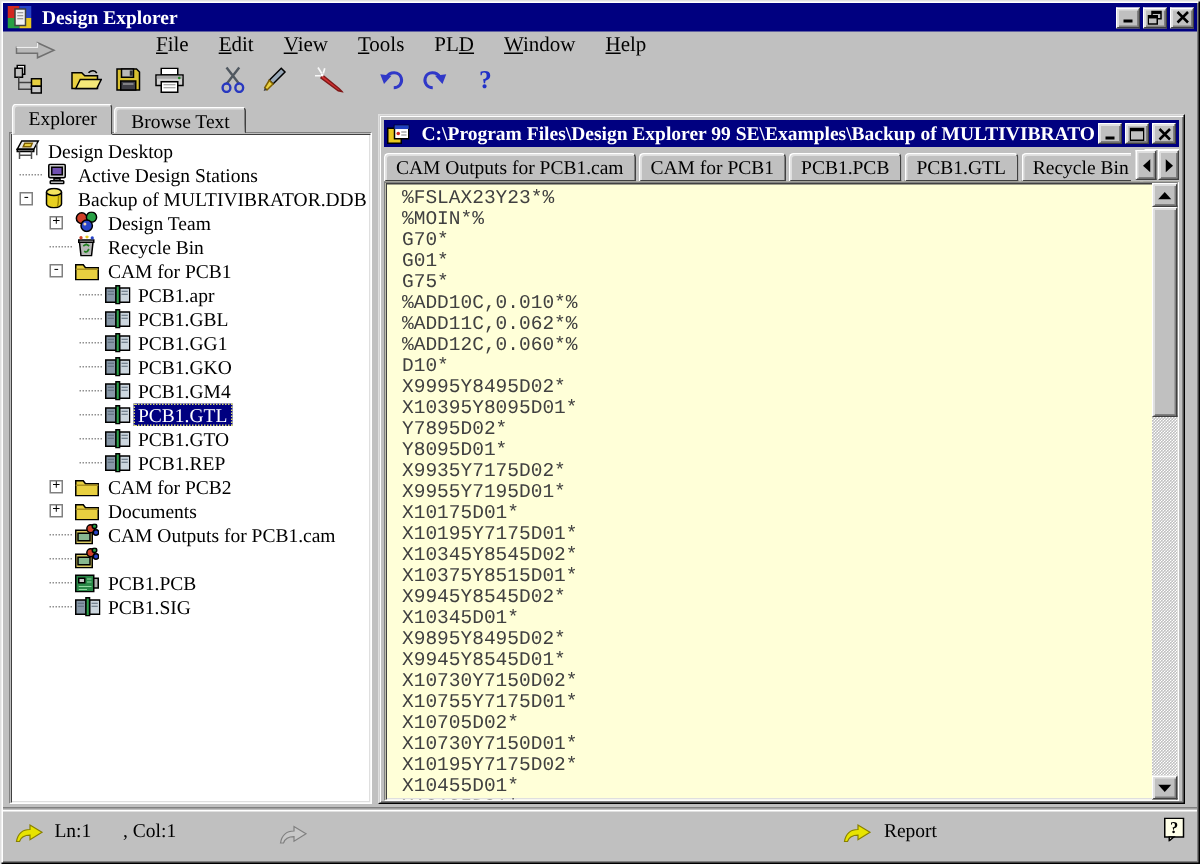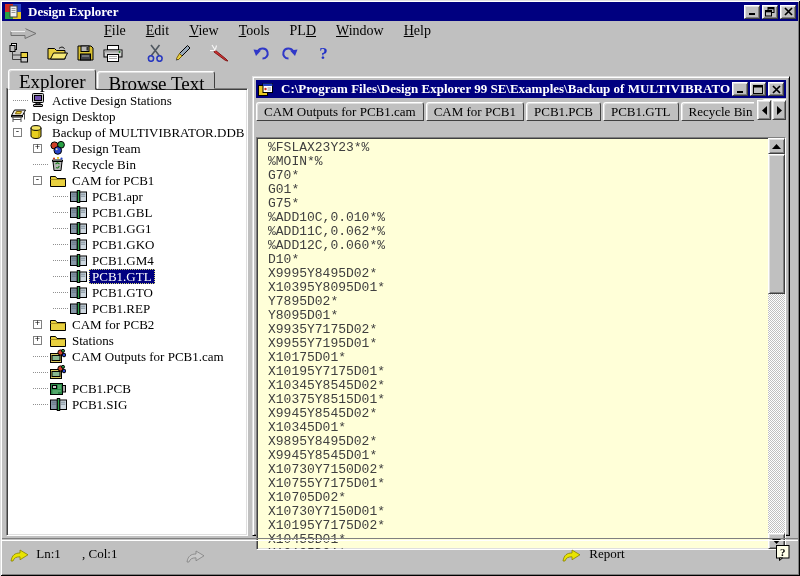--- a/index.html
+++ b/index.html
@@ -30,21 +30,21 @@
   .tool-btn:nth-child(1){margin-left:3px;}
   .tool-btn:nth-child(2){margin-left:10px;}
   .tool-btn:nth-child(5){margin-left:14px;}
   .tool-btn:nth-child(7){margin-left:8px;}
   .tool-btn:nth-child(8){margin-left:14px;}
   .tool-btn:nth-child(10){margin-left:6px;}
 
   
   .left-panel{position:absolute;left:6px;top:68px;width:242px;height:468px;}
   .ptabs{height:21px;display:flex;position:relative;z-index:2;padding-left:2px;align-items:flex-end;}
-  .ptab{padding:1px 10px 0;background:#c0c0c0;font-size:19px;height:18px;margin-right:1px;
+  .ptab{padding:1px 10px 0;background:#c0c0c0;font-size:13px;height:18px;margin-right:1px;
     border:1px solid;border-color:#fff #404040 transparent #fff;border-radius:3px 3px 0 0;
     box-shadow:inset 1px 1px 0 #dfdfdf;}
   .ptab.active{height:21px;margin-bottom:-1px;z-index:3;}
   .tree{position:absolute;top:20px;left:0;right:0;bottom:0;background:#fff;overflow:hidden;
     border:1px solid;border-color:#808080 #fff #fff #808080;box-shadow:inset 1px 1px 0 #404040,inset -1px -1px 0 #dfdfdf;
     padding:3px 0 0 3px;font-size:13px;}
   .tree-row{height:16px;display:flex;align-items:center;white-space:nowrap;}
   .tspace{display:inline-block;height:1px;}
   .tslot{width:20px;display:inline-flex;align-items:center;flex:0 0 auto;}
   .tslot.stub::before{content:"";width:15px;margin-left:3px;border-top:1px dotted #909090;}
@@ -64,21 +64,21 @@
   .dtabs{height:23px;position:relative;display:flex;overflow:hidden;align-items:flex-end;padding-top:1px;}
   .dtab{flex:0 0 auto;display:inline-flex;align-items:center;padding:0 7px;margin-right:2px;background:#c0c0c0;
     font-size:13px;height:19px;border:1px solid;border-color:#fff #404040 #404040 #fff;border-radius:3px 3px 0 0;
     box-shadow:inset 1px 1px 0 #dfdfdf;white-space:nowrap;}
   .dtab.active{height:22px;background:#f4f4ee;z-index:1;}
   .dtab .ticon{width:18px;}
   .tab-arrows{position:absolute;right:0;top:2px;bottom:0;display:flex;align-items:flex-start;background:#c0c0c0;padding-left:2px;z-index:2;}
   .arrow-btn{width:14px;height:20px;background:#c0c0c0;display:flex;align-items:center;justify-content:center;margin-left:1px;
     border:1px solid;border-color:#fff #404040 #404040 #fff;box-shadow:inset 1px 1px 0 #dfdfdf,inset -1px -1px 0 #808080;}
   .editor{display:flex;height:413px;background:#ffffd8;
-    border:1px solid;border-color:#808080 #fff #fff #808080;box-shadow:inset 1px 1px 0 #404040,inset -1px -1px 0 #dfdfdf;margin-top:16px;}
+    border:1px solid;border-color:#808080 #fff #fff #808080;box-shadow:inset 1px 1px 0 #404040,inset -1px -1px 0 #dfdfdf;}
   .editor-text{flex:1;overflow:hidden;padding:3px 0 0 11px;font-family:"Liberation Mono",monospace;
     font-size:13px;line-height:14px;color:#404040;white-space:pre;}
   .vscroll{width:17px;display:flex;flex-direction:column;flex:0 0 auto;
     background-color:#c0c0c0;
     background-image:linear-gradient(45deg,#fff 25%,transparent 25%,transparent 75%,#fff 75%),
                      linear-gradient(45deg,#fff 25%,transparent 25%,transparent 75%,#fff 75%);
     background-size:2px 2px;background-position:0 0,1px 1px;}
   .vs-btn{height:16px;background:#c0c0c0;display:flex;align-items:center;justify-content:center;
     border:1px solid;border-color:#fff #404040 #404040 #fff;box-shadow:inset 1px 1px 0 #dfdfdf,inset -1px -1px 0 #808080;}
   .vs-track{flex:1;position:relative;}
@@ -244,42 +244,42 @@
       </span>
     </div>
 
   <div class="left-panel">
     <div class="ptabs" id="ptabs">
         <span class="ptab active">Explorer</span>
         <span class="ptab">Browse Text</span>
       </div>
     <div class="tree" id="tree">
         <div class="tree-row">
+          <span class="ticon">
+            <svg width="17" height="14" viewBox="0 0 17 14">
+              <path d="M4.5 1 L15.5 1 L12.5 6.5 L1.5 6.5 Z" fill="#e8e8e8" stroke="#000"></path>
+              <path d="M1.5 6.5 H12.5 V8 H1.5 Z" fill="#909090" stroke="#000"></path>
+              <path d="M3 8 V13 M11 8 V13 M14.5 2.5 V10.5 M3 10.5 H11" stroke="#505050"></path>
+              <path d="M6.5 2.5 L11.5 2.5 L10.5 4.8 L5.5 4.8 Z" fill="#e8d040" stroke="#806000"></path>
+            </svg>
+          </span>
+          <span class="tlabel">Design Desktop</span>
+        </div>
+        <div class="tree-row">
           <span class="tspace" style="width:0px"></span>
           <span class="tslot stub"></span>
           <span class="ticon">
             <svg width="16" height="14" viewBox="0 0 16 14">
               <rect x="2.5" y="0.5" width="11" height="9" rx="1" fill="#c8c8c8" stroke="#000"></rect>
               <rect x="4.5" y="2.5" width="7" height="5" fill="#7050b0" stroke="#000"></rect>
               <rect x="6" y="10" width="4" height="1.5" fill="#909090" stroke="#000"></rect>
               <rect x="3.5" y="11.5" width="9" height="2" rx="0.5" fill="#b8b8b8" stroke="#000"></rect>
             </svg>
           </span>
           <span class="tlabel">Active Design Stations</span>
-        </div>
-        <div class="tree-row">
-          <span class="ticon">
-            <svg width="17" height="14" viewBox="0 0 17 14">
-              <path d="M4.5 1 L15.5 1 L12.5 6.5 L1.5 6.5 Z" fill="#e8e8e8" stroke="#000"></path>
-              <path d="M1.5 6.5 H12.5 V8 H1.5 Z" fill="#909090" stroke="#000"></path>
-              <path d="M3 8 V13 M11 8 V13 M14.5 2.5 V10.5 M3 10.5 H11" stroke="#505050"></path>
-              <path d="M6.5 2.5 L11.5 2.5 L10.5 4.8 L5.5 4.8 Z" fill="#e8d040" stroke="#806000"></path>
-            </svg>
-          </span>
-          <span class="tlabel">Design Desktop</span>
         </div>
         <div class="tree-row">
           <span class="tspace" style="width:0px"></span>
           <span class="tslot">
             <span class="toggle">-</span>
           </span>
           <span class="ticon">
             <svg width="12" height="14" viewBox="0 0 12 14">
               <path d="M1 3 V11 C1 12.4 3.2 13.5 6 13.5 C8.8 13.5 11 12.4 11 11 V3" fill="#e8d020" stroke="#000"></path>
               <ellipse cx="6" cy="3" rx="5" ry="2.4" fill="#f4e460" stroke="#000"></ellipse>
@@ -452,21 +452,21 @@
           <span class="tspace" style="width:20px"></span>
           <span class="tslot">
             <span class="toggle">+</span>
           </span>
           <span class="ticon">
             <svg width="16" height="13" viewBox="0 0 16 13">
               <path d="M0.5 12.5 V2.5 H5.5 L7 4.5 H15.5 V12.5 Z" fill="#e8d040" stroke="#000"></path>
               <path d="M0.5 5.5 H15.5" stroke="#a89020"></path>
             </svg>
           </span>
-          <span class="tlabel">Stations</span>
+          <span class="tlabel">Documents</span>
         </div>
         <div class="tree-row">
           <span class="tspace" style="width:20px"></span>
           <span class="tslot stub"></span>
           <span class="ticon">
             <svg width="16" height="14" viewBox="0 0 16 14">
               <rect x="0.5" y="4.5" width="11" height="9" fill="#d8c860" stroke="#000"></rect>
               <rect x="2" y="6.5" width="8" height="5" fill="#88b890" stroke="#000"></rect>
               <circle cx="10.5" cy="3.5" r="2.6" fill="#d04028" stroke="#000"></circle>
               <circle cx="14" cy="6" r="1.8" fill="#2844c8" stroke="#000"></circle>

